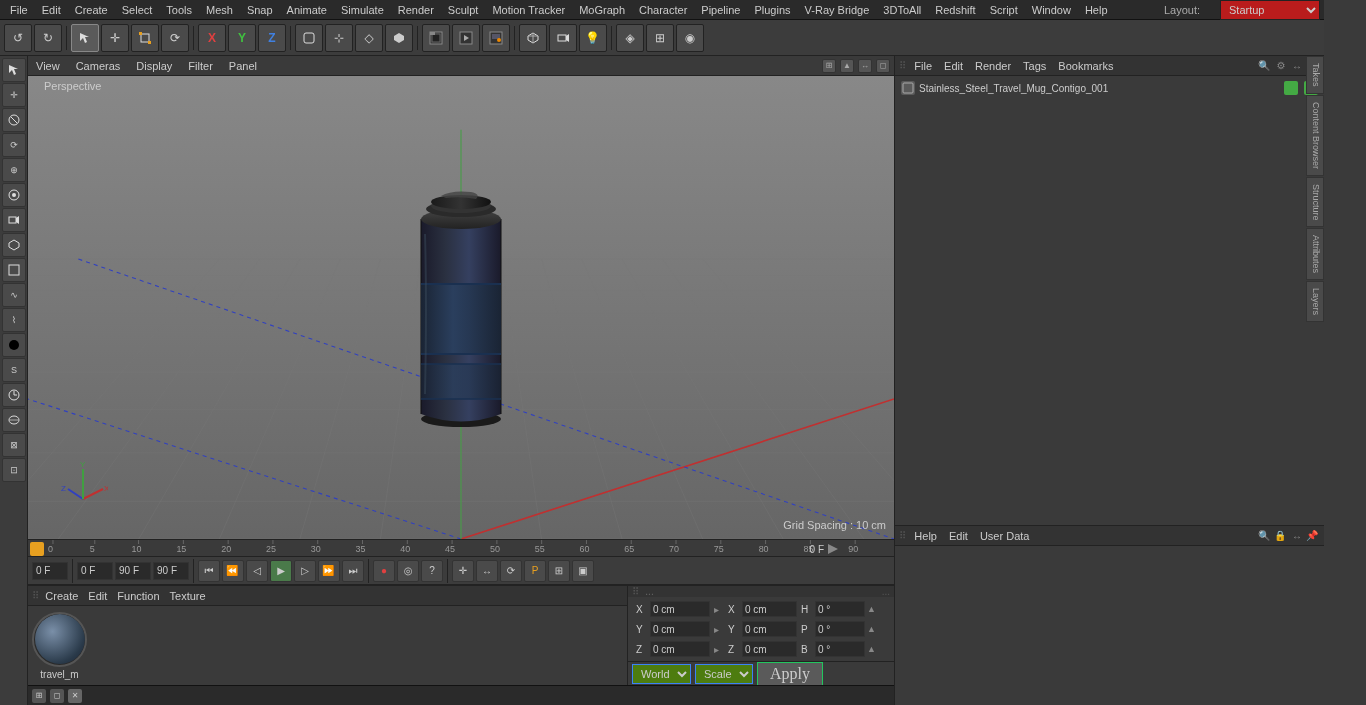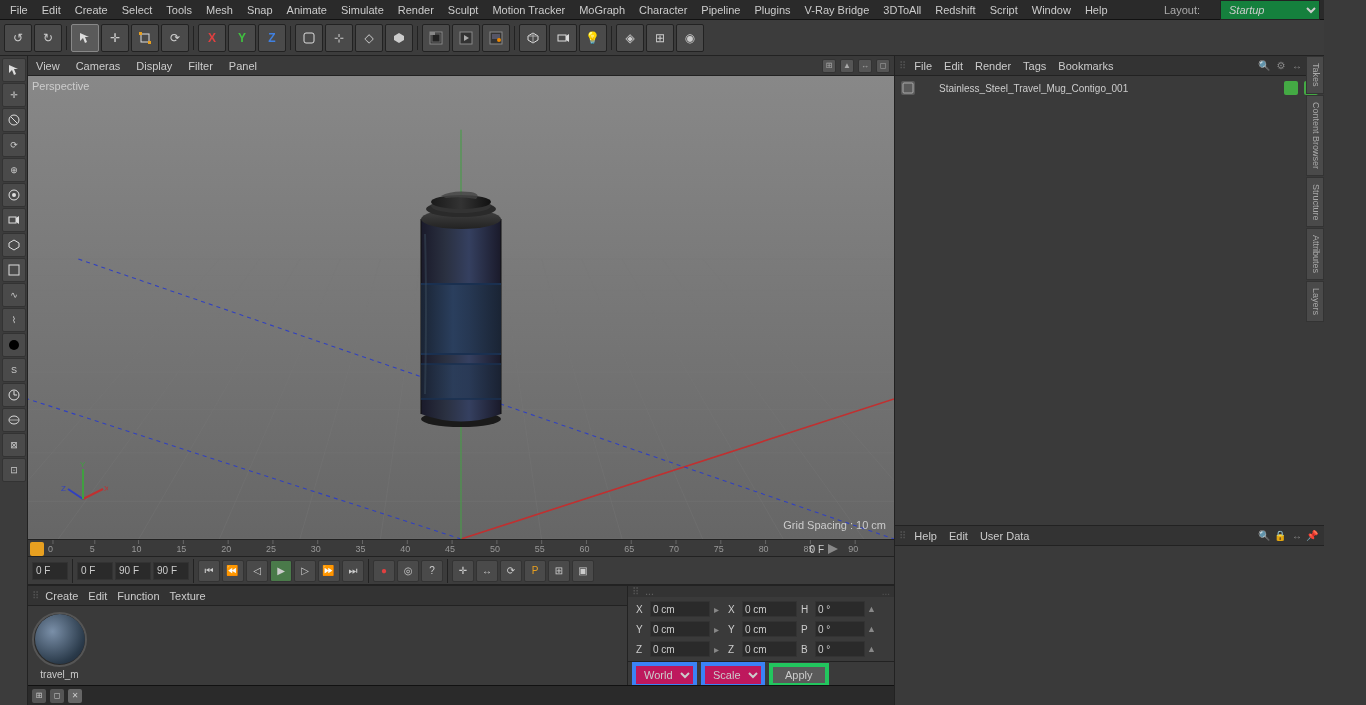--- a/index.html
+++ b/index.html
@@ -11,35 +11,35 @@
 
     
     #toolbar { display: flex; align-items: center; height: 36px; background: #3c3c3c; border-bottom: 1px solid #222; padding: 0 4px; gap: 2px; }
     .toolbar-btn { width: 28px; height: 28px; background: #4a4a4a; border: 1px solid #222; border-radius: 2px; display: flex; align-items: center; justify-content: center; cursor: pointer; color: #ccc; font-size: 12px; }
     .toolbar-separator { width: 1px; height: 24px; background: #222; margin: 0 2px; }
     .toolbar-btn.active { background: #5a5a5a; border-color: #888; }
 
     
     #layout-area { margin-left: auto; display: flex; align-items: center; gap: 20px; }
     #layout-label { color: #aaa; font-size: 11px; }
-    #layout-dropdown { background: #15803d; border: 1px solid #222; color: #ccc; font-size: 11px; padding: 2px 4px; width: 100px; font-style: italic; }
+    #layout-dropdown { background: #b91c1c; border: 1px solid #222; color: #ccc; font-size: 11px; padding: 2px 4px; width: 100px; }
 
     
     #main-area { display: flex; height: calc(705px - 20px - 36px); }
 
     
     #left-sidebar { width: 28px; background: #3c3c3c; border-right: 1px solid #222; display: flex; flex-direction: column; gap: 1px; padding: 2px; }
     .side-btn { width: 24px; height: 24px; background: #4a4a4a; border: 1px solid #333; border-radius: 2px; display: flex; align-items: center; justify-content: center; cursor: pointer; color: #ccc; font-size: 9px; }
     #viewport-header { height: 20px; background: #3a3a3a; border-bottom: 1px solid #222; display: flex; align-items: center; padding: 0 4px; gap: 8px; }
     .viewport-menu { font-size: 11px; color: #ccc; cursor: pointer; padding: 2px 4px; }
     #viewport-corner { margin-left: auto; display: flex; gap: 4px; }
     .corner-btn { width: 14px; height: 14px; background: #555; border: 1px solid #333; border-radius: 2px; cursor: pointer; display: flex; align-items: center; justify-content: center; font-size: 8px; color: #aaa; }
 
     #viewport { flex: 1; position: relative; background: linear-gradient(180deg, #6a6a6a 0%, #888 100%); overflow: hidden; }
-    #viewport-label { position: absolute; top: 4px; left: 4px; font-size: 11px; color: #ccc; }
+    #viewport-label { position: absolute; top: 4px; left: 16px; font-size: 11px; color: #ccc; }
 
     
     #grid-canvas { position: absolute; top: 0; left: 0; width: 100%; height: 100%; }
 
     
     #mug-container { position: absolute; left: 50%; top: 50%; transform: translate(-50%, -55%); width: 160px; height: 280px; }
 
     
     #axes { position: absolute; bottom: 30px; left: 30px; width: 50px; height: 50px; }
 
@@ -70,22 +70,22 @@
     
     #coords-panel { flex: 1; background: #3a3a3a; display: flex; flex-direction: column; }
     #coords-header { height: 20px; background: #333; display: flex; align-items: center; padding: 0 4px; gap: 6px; }
     .coords-dots { color: #666; font-size: 10px; }
     .coord-row { display: flex; align-items: center; gap: 2px; }
     .coord-label { color: #ccc; font-size: 10px; width: 12px; }
     .coord-field { flex: 1; background: #2a2a2a; border: 1px solid #333; color: #ccc; font-size: 10px; padding: 1px 2px; height: 16px; }
 
     
     #bottom-controls { height: 26px; background: #3a3a3a; border-top: 1px solid #222; display: flex; align-items: center; gap: 4px; padding: 0 4px; }
-    .bottom-dropdown { background: #be185d; border: 4px solid #3b82f6; color: #ccc; font-size: 11px; padding: 2px 4px; }
-    .apply-btn { background: #5a5a5a; border: 4px solid #22c55e; color: #ccc; font-size: 11px; padding: 2px 12px; cursor: pointer; }
+    .bottom-dropdown { background: #4d7c0f; border: 1px solid #3b82f6; color: #ccc; font-size: 11px; padding: 2px 4px; }
+    .apply-btn { background: #5a5a5a; border: 1px solid #22c55e; color: #ccc; font-size: 16px; padding: 2px 12px; cursor: pointer; font-family: Liberation Serif, serif; }
 
     
     #status-bar { height: 20px; background: #2a2a2a; border-top: 1px solid #111; display: flex; align-items: center; padding: 0 4px; gap: 8px; }
     #status-icons { display: flex; gap: 4px; align-items: center; }
     .status-icon { width: 14px; height: 14px; background: #555; border-radius: 2px; display: flex; align-items: center; justify-content: center; font-size: 8px; color: #ccc; cursor: pointer; }
     #status-text { font-size: 10px; color: #aaa; }
 
     
     #right-panel { width: 430px; background: #3a3a3a; border-left: 1px solid #222; display: flex; flex-direction: column; }
     #right-panel-header { height: 20px; background: #333; border-bottom: 1px solid #222; display: flex; align-items: center; padding: 0 4px; gap: 4px; }
@@ -643,21 +643,21 @@
         </div>
       </div>
 
       <div id="object-list" style="flex:1; background:#3a3a3a;">
         <div class="object-row">
           <div class="obj-icon">
             <svg width="12" height="12">
                 <rect x="1" y="1" width="10" height="10" rx="1" fill="none" stroke="#aaa"></rect>
               </svg>
           </div>
-          <span class="obj-name" style="font-size:10px;margin-left:20px;">Stainless_Steel_Travel_Mug_Contigo_001</span>
+          <span class="obj-name" style="font-size:10px;">Stainless_Steel_Travel_Mug_Contigo_001</span>
           <div class="obj-visible"></div>
           <div class="obj-render" style="margin-left:2px;"></div>
         </div>
       </div>
 
       <div id="attributes-panel">
         <div id="attr-header">
           <span style="color:#555; font-size:10px;">⠿</span>
           <span class="attr-menu">Help</span>
           <span class="attr-menu">Edit</span>

